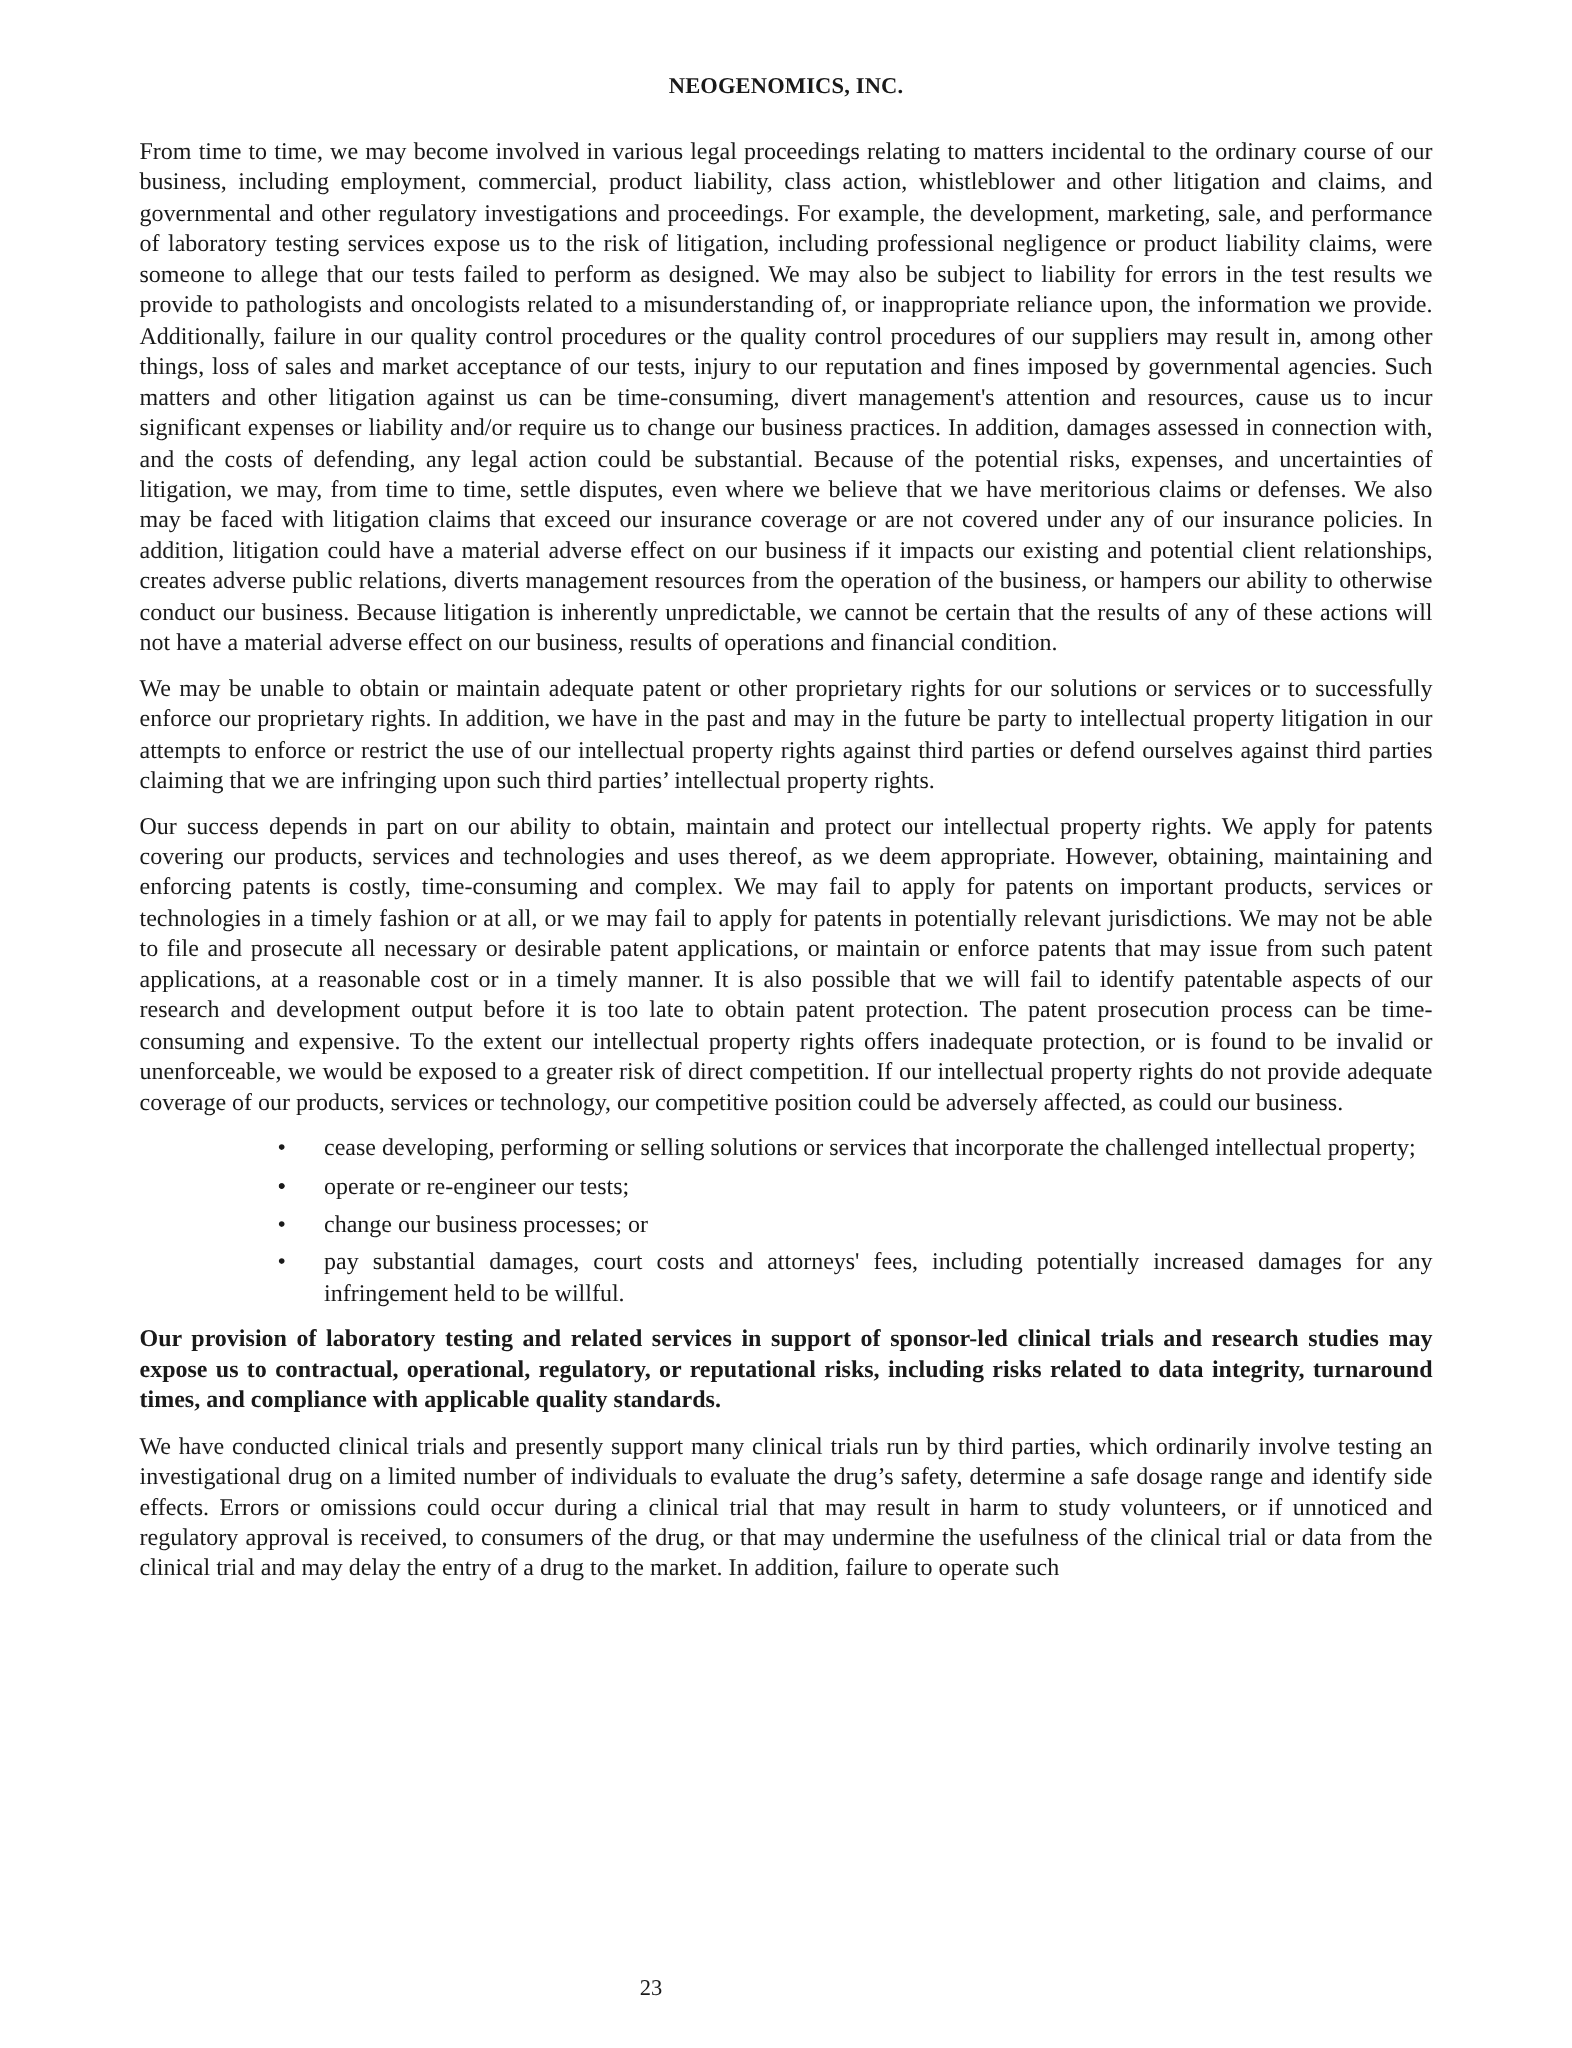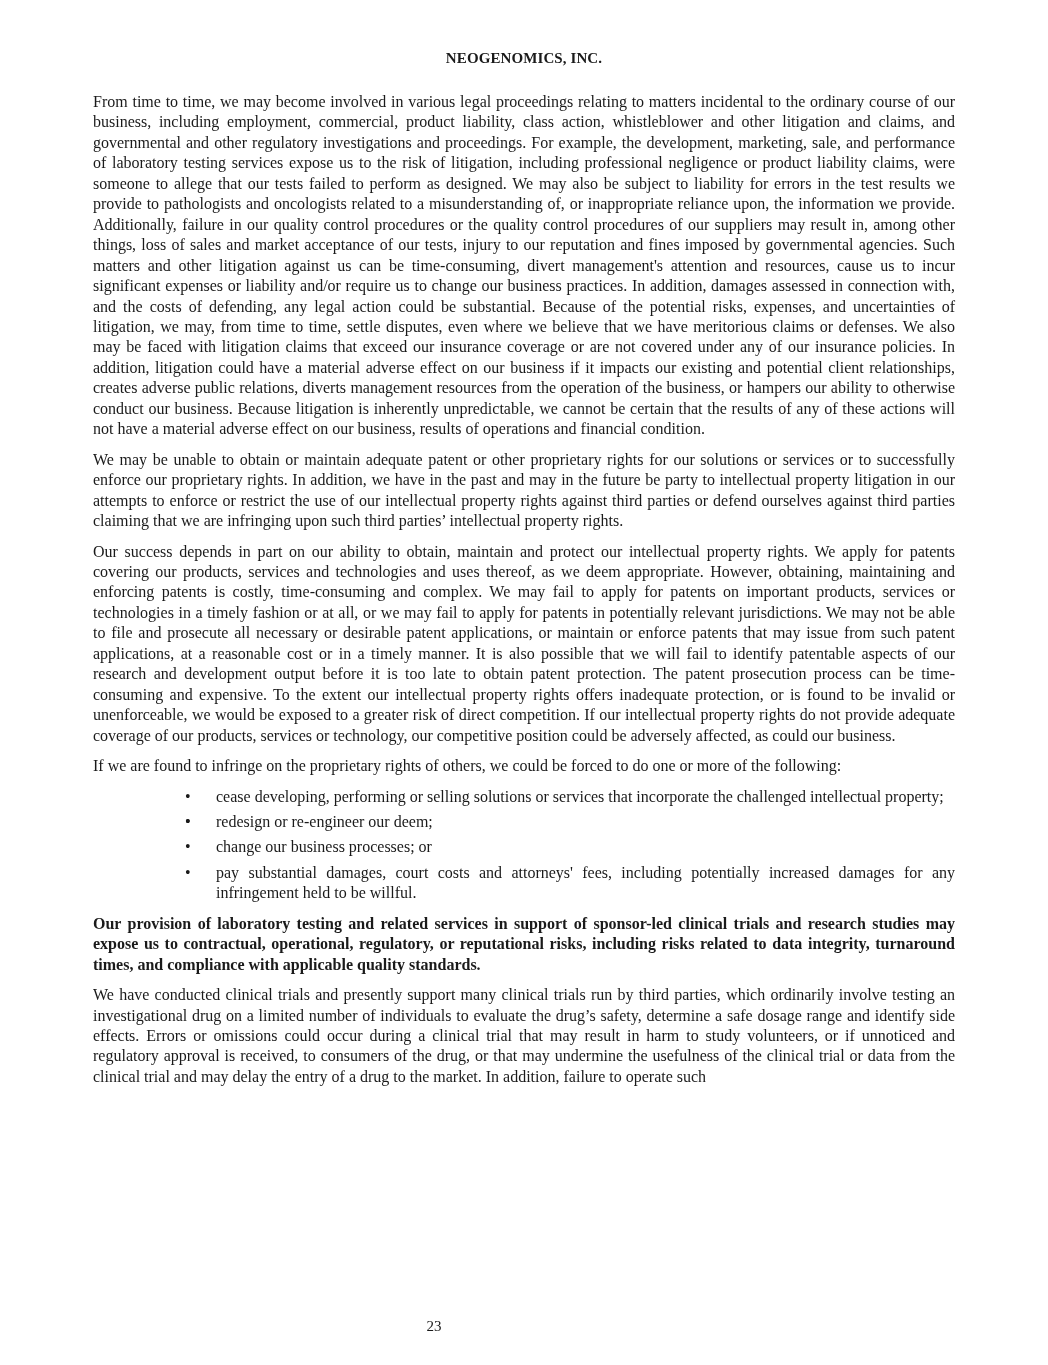--- a/index.html
+++ b/index.html
@@ -72,33 +72,32 @@
 <div class="page-header">NEOGENOMICS, INC.</div>
 
 <div class="content">
   <p>From time to time, we may become involved in various legal proceedings relating to matters incidental to the ordinary course of our business, including employment, commercial, product liability, class action, whistleblower and other litigation and claims, and governmental and other regulatory investigations and proceedings. For example, the development, marketing, sale, and performance of laboratory testing services expose us to the risk of litigation, including professional negligence or product liability claims, were someone to allege that our tests failed to perform as designed. We may also be subject to liability for errors in the test results we provide to pathologists and oncologists related to a misunderstanding of, or inappropriate reliance upon, the information we provide. Additionally, failure in our quality control procedures or the quality control procedures of our suppliers may result in, among other things, loss of sales and market acceptance of our tests, injury to our reputation and fines imposed by governmental agencies. Such matters and other litigation against us can be time-consuming, divert management's attention and resources, cause us to incur significant expenses or liability and/or require us to change our business practices. In addition, damages assessed in connection with, and the costs of defending, any legal action could be substantial. Because of the potential risks, expenses, and uncertainties of litigation, we may, from time to time, settle disputes, even where we believe that we have meritorious claims or defenses. We also may be faced with litigation claims that exceed our insurance coverage or are not covered under any of our insurance policies. In addition, litigation could have a material adverse effect on our business if it impacts our existing and potential client relationships, creates adverse public relations, diverts management resources from the operation of the business, or hampers our ability to otherwise conduct our business. Because litigation is inherently unpredictable, we cannot be certain that the results of any of these actions will not have a material adverse effect on our business, results of operations and financial condition.</p>
 
 
   <p>We may be unable to obtain or maintain adequate patent or other proprietary rights for our solutions or services or to successfully enforce our proprietary rights. In addition, we have in the past and may in the future be party to intellectual property litigation in our attempts to enforce or restrict the use of our intellectual property rights against third parties or defend ourselves against third parties claiming that we are infringing upon such third parties’ intellectual property rights.</p>
 
   <p>Our success depends in part on our ability to obtain, maintain and protect our intellectual property rights. We apply for patents covering our products, services and technologies and uses thereof, as we deem appropriate. However, obtaining, maintaining and enforcing patents is costly, time-consuming and complex. We may fail to apply for patents on important products, services or technologies in a timely fashion or at all, or we may fail to apply for patents in potentially relevant jurisdictions. We may not be able to file and prosecute all necessary or desirable patent applications, or maintain or enforce patents that may issue from such patent applications, at a reasonable cost or in a timely manner. It is also possible that we will fail to identify patentable aspects of our research and development output before it is too late to obtain patent protection. The patent prosecution process can be time-consuming and expensive. To the extent our intellectual property rights offers inadequate protection, or is found to be invalid or unenforceable, we would be exposed to a greater risk of direct competition. If our intellectual property rights do not provide adequate coverage of our products, services or technology, our competitive position could be adversely affected, as could our business.</p>
 
-  <p>If we are found to infringe on the proprietary rights of others, we could be forced to do one or more of the following:</p>
 
   <ul class="bullets">
     <li>
       <span class="bullet">•</span>
       <span>cease developing, performing or selling solutions or services that incorporate the challenged intellectual property;</span>
     </li>
     <li>
       <span class="bullet">•</span>
     </li>
     <li>
       <span class="bullet">•</span>
-      <span>redesign or re-engineer our deem;</span>
+      <span>operate or re-engineer our tests;</span>
     </li>
     <li>
       <span class="bullet">•</span>
       <span>change our business processes; or</span>
     </li>
     <li>
       <span class="bullet">•</span>
       <span>pay substantial damages, court costs and attorneys' fees, including potentially increased damages for any infringement held to be willful.</span>
     </li>
   </ul>

